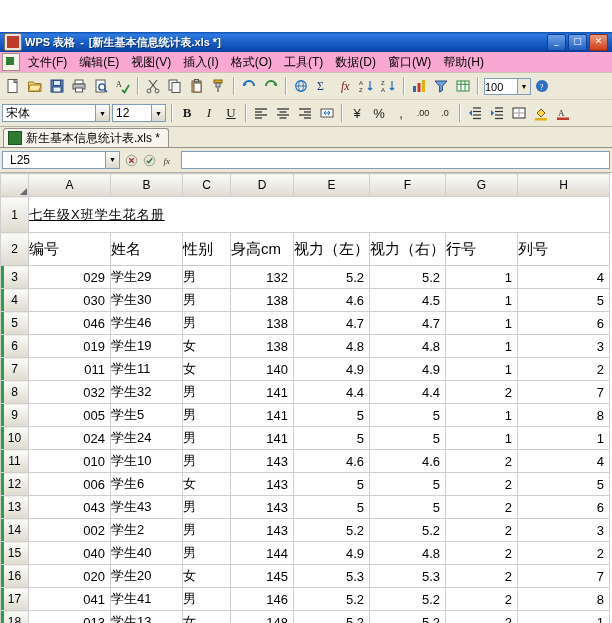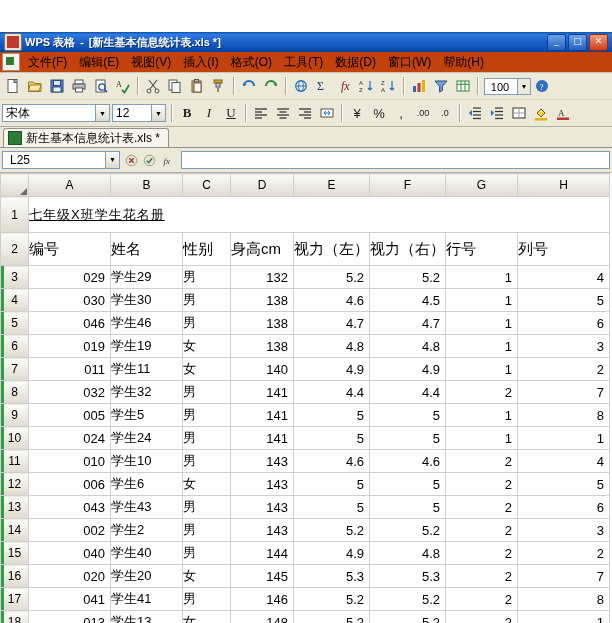--- a/index.html
+++ b/index.html
@@ -66,21 +66,21 @@
     font-size: 9px;
     line-height: 13px;
     text-align: center;
     font-family: "DejaVu Sans", sans-serif;
   }
   .tb-btn.close { background: linear-gradient(to bottom, #f09a7a, #d03b16); border-color: #8e2a10; }
 
   
   .menubar {
     height: 20px;
-    background: #c2410c;
+    background: #f9a8d4;
     border-bottom: 1px solid #c9c4b4;
     display: flex;
     align-items: center;
     padding-left: 2px;
   }
   .menubar .mb-icon {
     width: 16px; height: 16px;
     margin-right: 2px;
     background: #f5f2e8;
     border: 1px solid #9a9380;
@@ -131,21 +131,21 @@
     display: flex; align-items: center;
     margin-left: 2px;
   }
   .zoom-val {
     width: 34px;
     height: 17px;
     border: 1px solid #7f9db9;
     background: #fff;
     font-size: 11px;
     line-height: 16px;
-    text-align: center;
+    text-align: left;
     padding-right: 2px;
     box-sizing: border-box;
   }
   .drop-arrow {
     width: 13px; height: 17px;
     background: #ece9d8;
     border: 1px solid #7f9db9;
     border-left: none;
     box-sizing: border-box;
     display: flex; align-items: center; justify-content: center;

